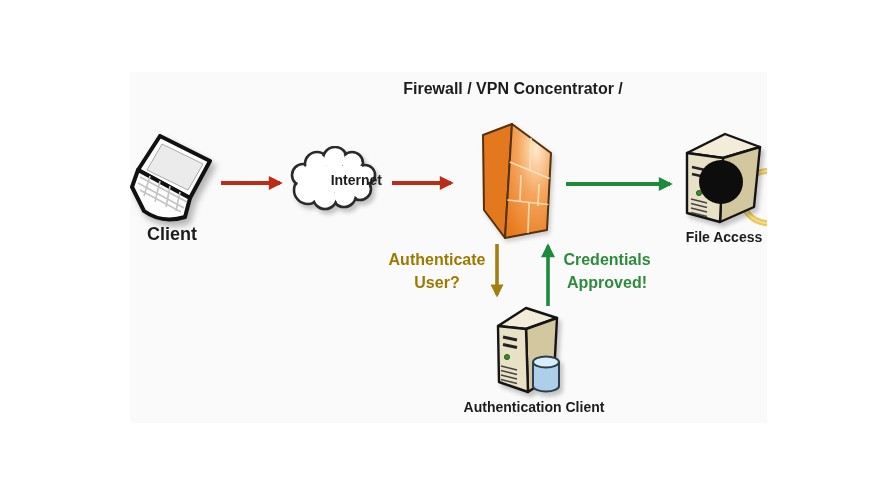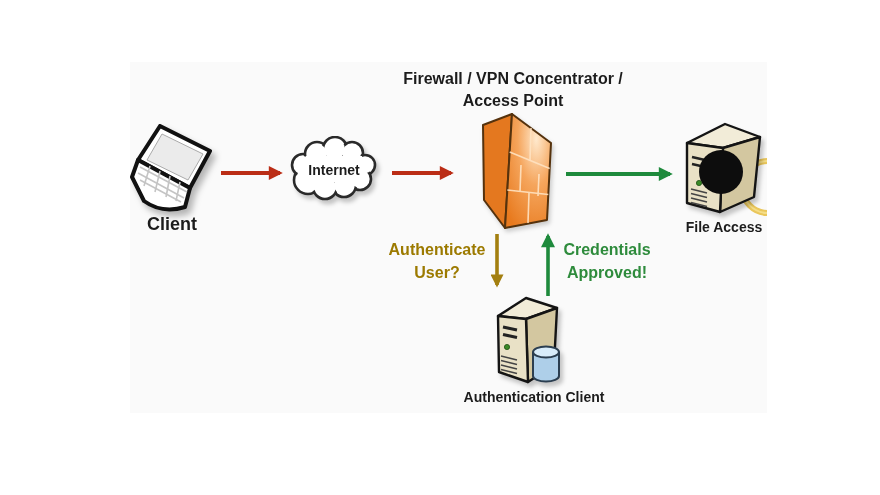--- a/index.html
+++ b/index.html
@@ -1,41 +1,40 @@
 <!DOCTYPE html>
 <html><head>
 <meta charset="utf-8">
 <style>
   html,body{margin:0;padding:0;background:#ffffff;}
   .canvas{position:relative;width:880px;height:424px;background:#ffffff;overflow:hidden;
-          font-family:"Liberation Sans", sans-serif;}
+          font-family:"Liberation Sans", sans-serif;margin-top:10px;}
   .stage{position:absolute;left:130px;top:62px;width:637px;height:351px;
          background:#fafafa;overflow:hidden;}
   .abs{position:absolute;}
   .label{color:#1c1c1c;font-weight:600;text-align:center;white-space:nowrap;}
   .title{font-size:16px;line-height:22px;}
   .node-label{font-size:14px;line-height:23px;}
   .client-label{font-size:18px;}
-  .internet-label{font-size:14px;}
+  .internet-label{font-size:14px;text-align:right;}
   .gold-label{color:#9c7a00;font-size:16px;line-height:22.5px;font-weight:600;text-align:center;}
   .green-label{color:#2e8b3c;font-size:16px;line-height:22.5px;font-weight:600;text-align:center;}
   svg{display:block;}
   .shadowed-big{filter:drop-shadow(4px 5px 3px rgba(0,0,0,0.28));}
   .shadowed{filter:drop-shadow(3px 4px 2px rgba(0,0,0,0.22));}
   .shadowed-soft{filter:drop-shadow(2px 3px 2px rgba(0,0,0,0.18));}
 </style>
 </head>
 <body>
 
 <div class="canvas">
   <div class="stage">
 
     <div class="abs label title" style="left:230px;top:6px;width:306px;">
       <div>Firewall / VPN Concentrator /</div>
-      <div>Access Point</div>
     </div>
 
     <svg class="abs" style="left:606px;top:93px;" width="64" height="64" viewBox="0 0 64 64">
       <circle cx="32" cy="32" r="26" fill="none" stroke="#e6bd3e" stroke-width="6" opacity="0.85"></circle>
       <circle cx="32" cy="32" r="26" fill="none" stroke="#f6e293" stroke-width="2" opacity="0.8"></circle>
     </svg>
 
     <svg class="abs shadowed-big" style="left:0px;top:62px;" width="92" height="96" viewBox="0 0 92 96">
       <g stroke-linejoin="round">
         <polygon points="30,2 80,27 60,64 8,36" fill="#ffffff" stroke="#111111" stroke-width="4"></polygon>

